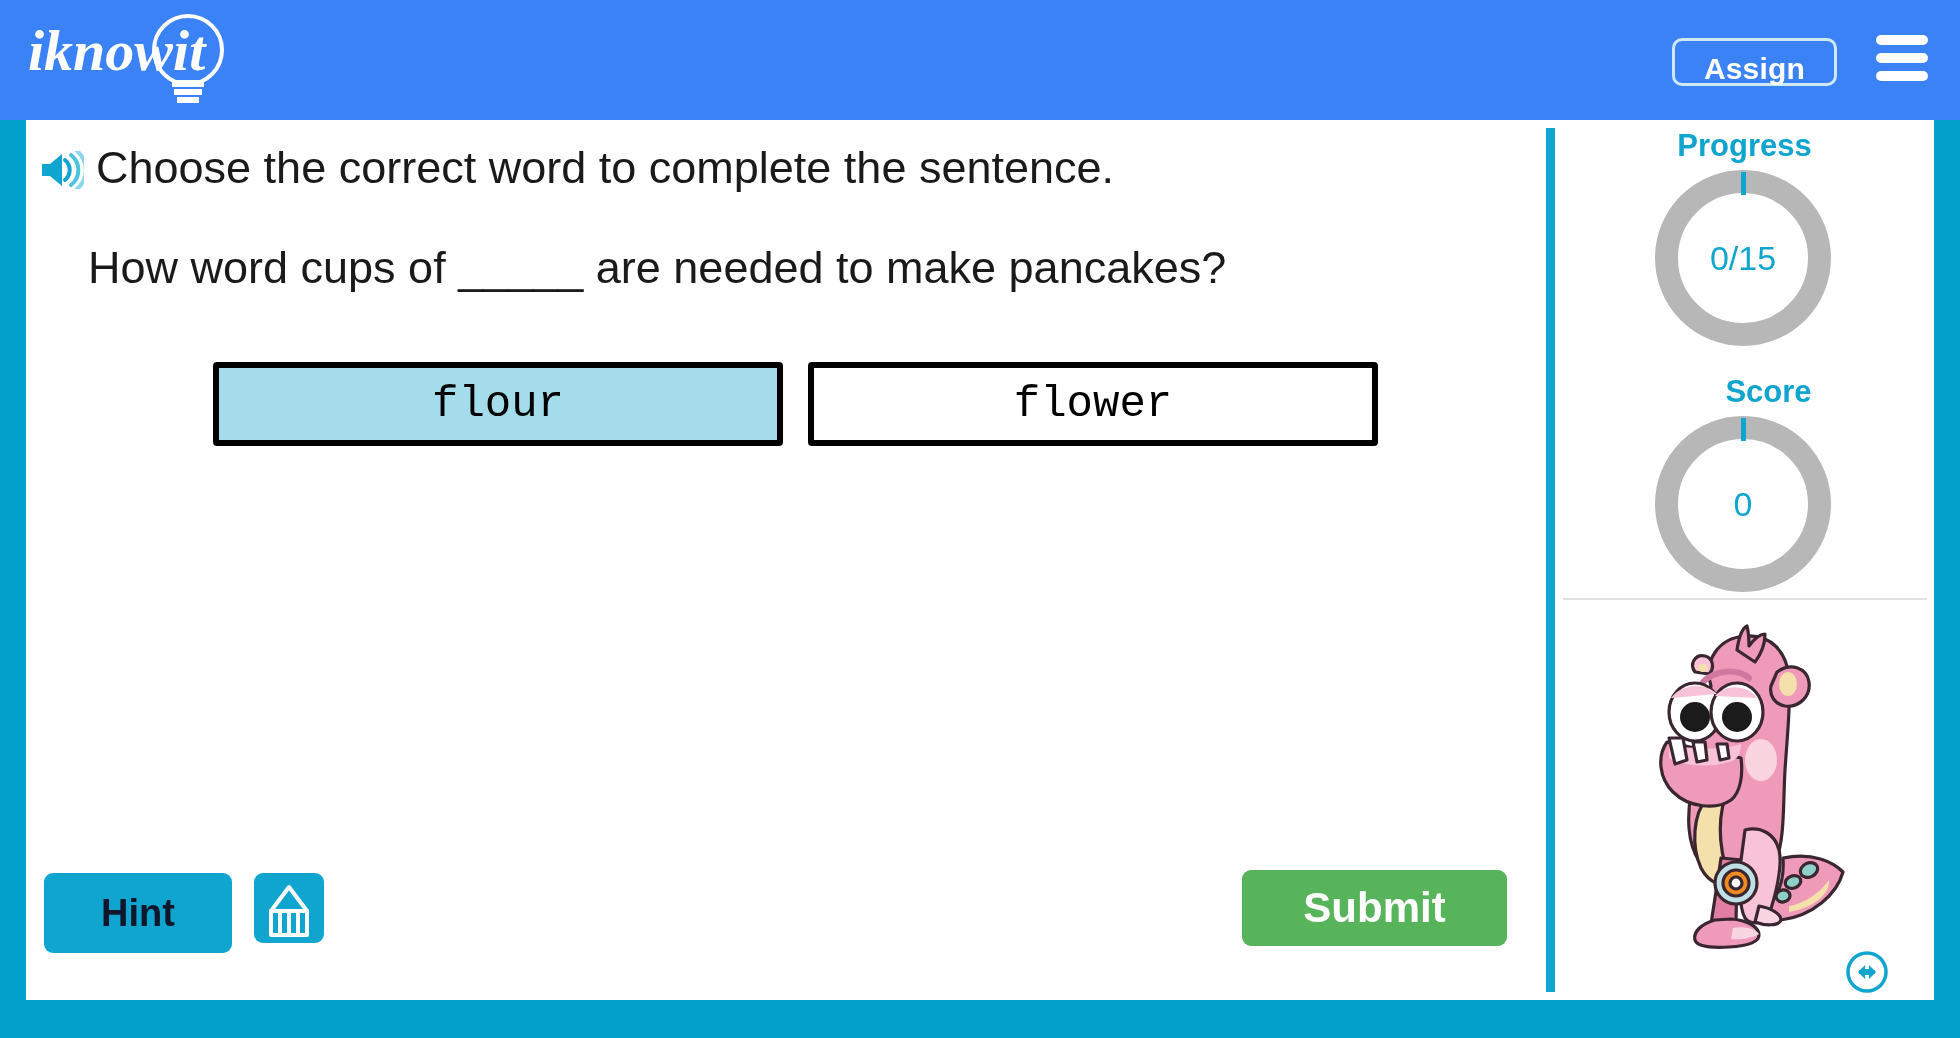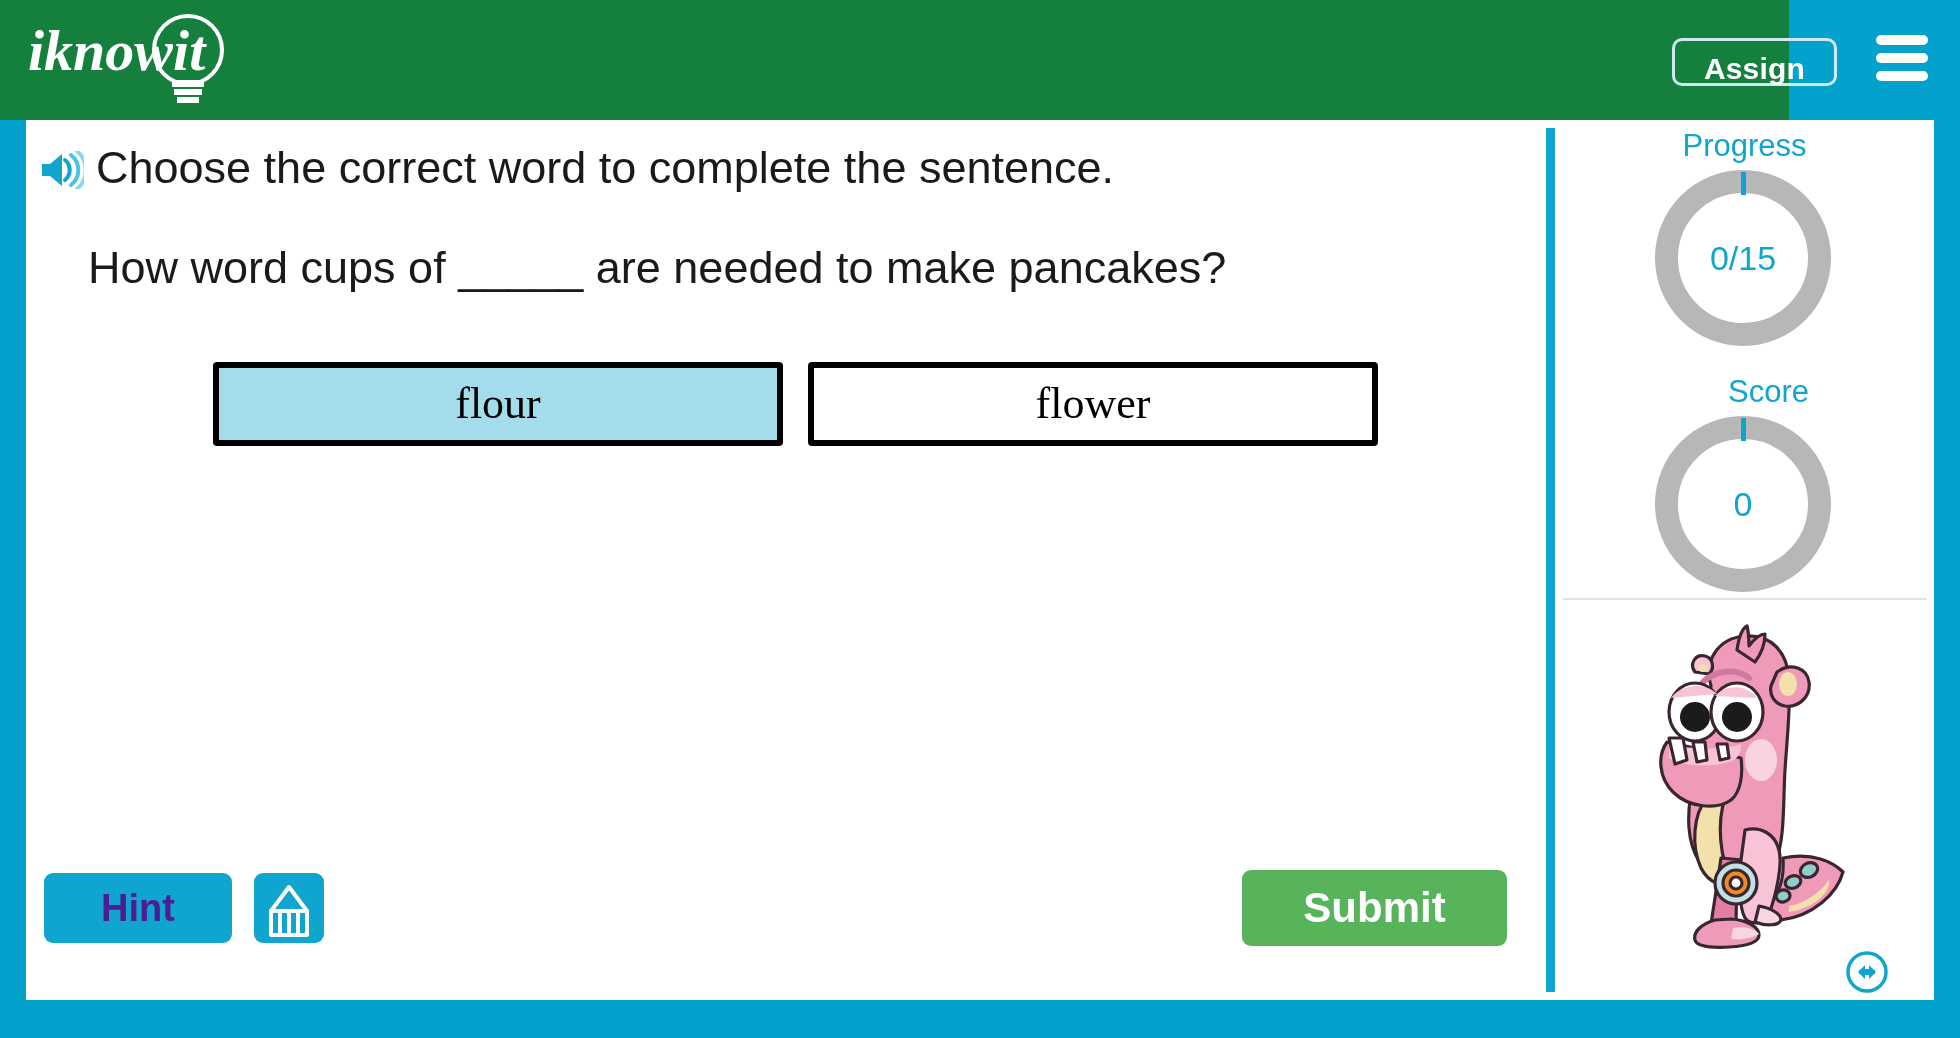--- a/index.html
+++ b/index.html
@@ -19,23 +19,23 @@
     position: relative;
     width: 1960px;
     height: 1038px;
     background: #02a2cd;
   }
 
   
   .header {
     position: absolute;
     left: 0; top: 0;
-    width: 1789px;
+    width: 1960px;
     height: 120px;
-    background: #15803d;
+    background: #3b82f6;
   }
 
   .logo {
     position: absolute;
     left: 22px; top: 8px;
     width: 230px; height: 100px;
   }
   .logo svg { display: block; }
 
   .topic-tab {
@@ -168,45 +168,45 @@
     height: 84px;
     border: 6px solid #000000;
     border-radius: 4px;
     background: #ffffff;
     box-sizing: border-box;
     font-size: 44px;
     color: #000000;
     text-align: center;
     line-height: 72px;
     cursor: pointer;
-    font-family: Liberation Serif, serif;
+    font-family: Liberation Mono, monospace;
     padding: 0;
   }
   .choice.c0 {
     left: 187px;
     width: 570px;
   }
   .choice.c1 {
     left: 782px;
     width: 570px;
   }
   .choice.selected {
     background: #a4dcec;
   }
 
   .hint-btn {
     position: absolute;
     left: 18px;
     top: 753px;
     width: 188px;
-    height: 70px;
+    height: 80px;
     background: #0fa5cf;
     border: none;
     border-radius: 9px;
-    color: #4c1d95;
+    color: #0f172a;
     font-size: 38px;
     font-weight: bold;
     line-height: 62px;
     text-align: center;
     cursor: pointer;
     font-family: "Liberation Sans", sans-serif;
     padding: 0;
   }
 
   .scratch-btn {
@@ -267,21 +267,21 @@
     height: 2px;
     background: #e2e2e2;
   }
 
   .meter-label {
     position: absolute;
     width: 379px;
     text-align: center;
     color: #0fa5cf;
     font-size: 31px;
-    font-weight: normal;
+    font-weight: bold;
   }
   .meter-label.progress { top: 8px; }
   .meter-label.score { top: 254px; margin-left: 24px; }
 
   .donut {
     position: absolute;
     left: 100px;
     width: 176px;
     height: 176px;
   }

